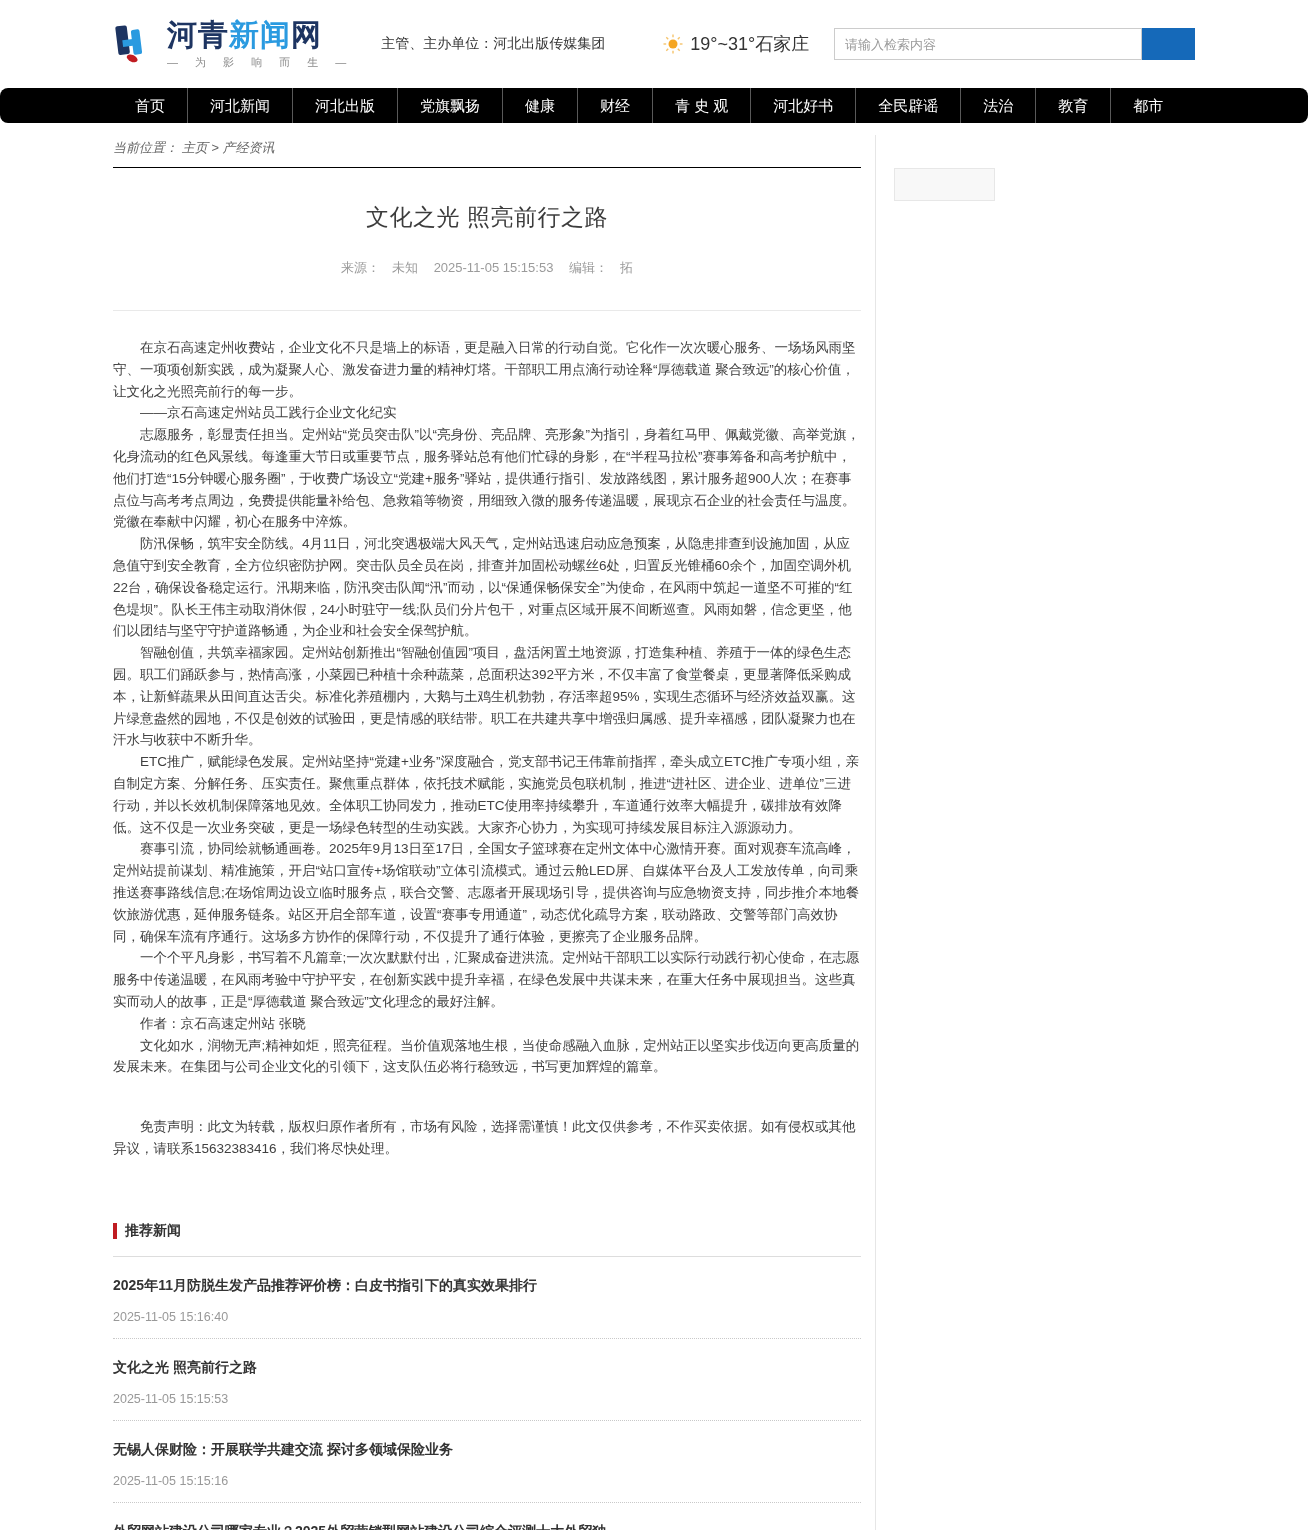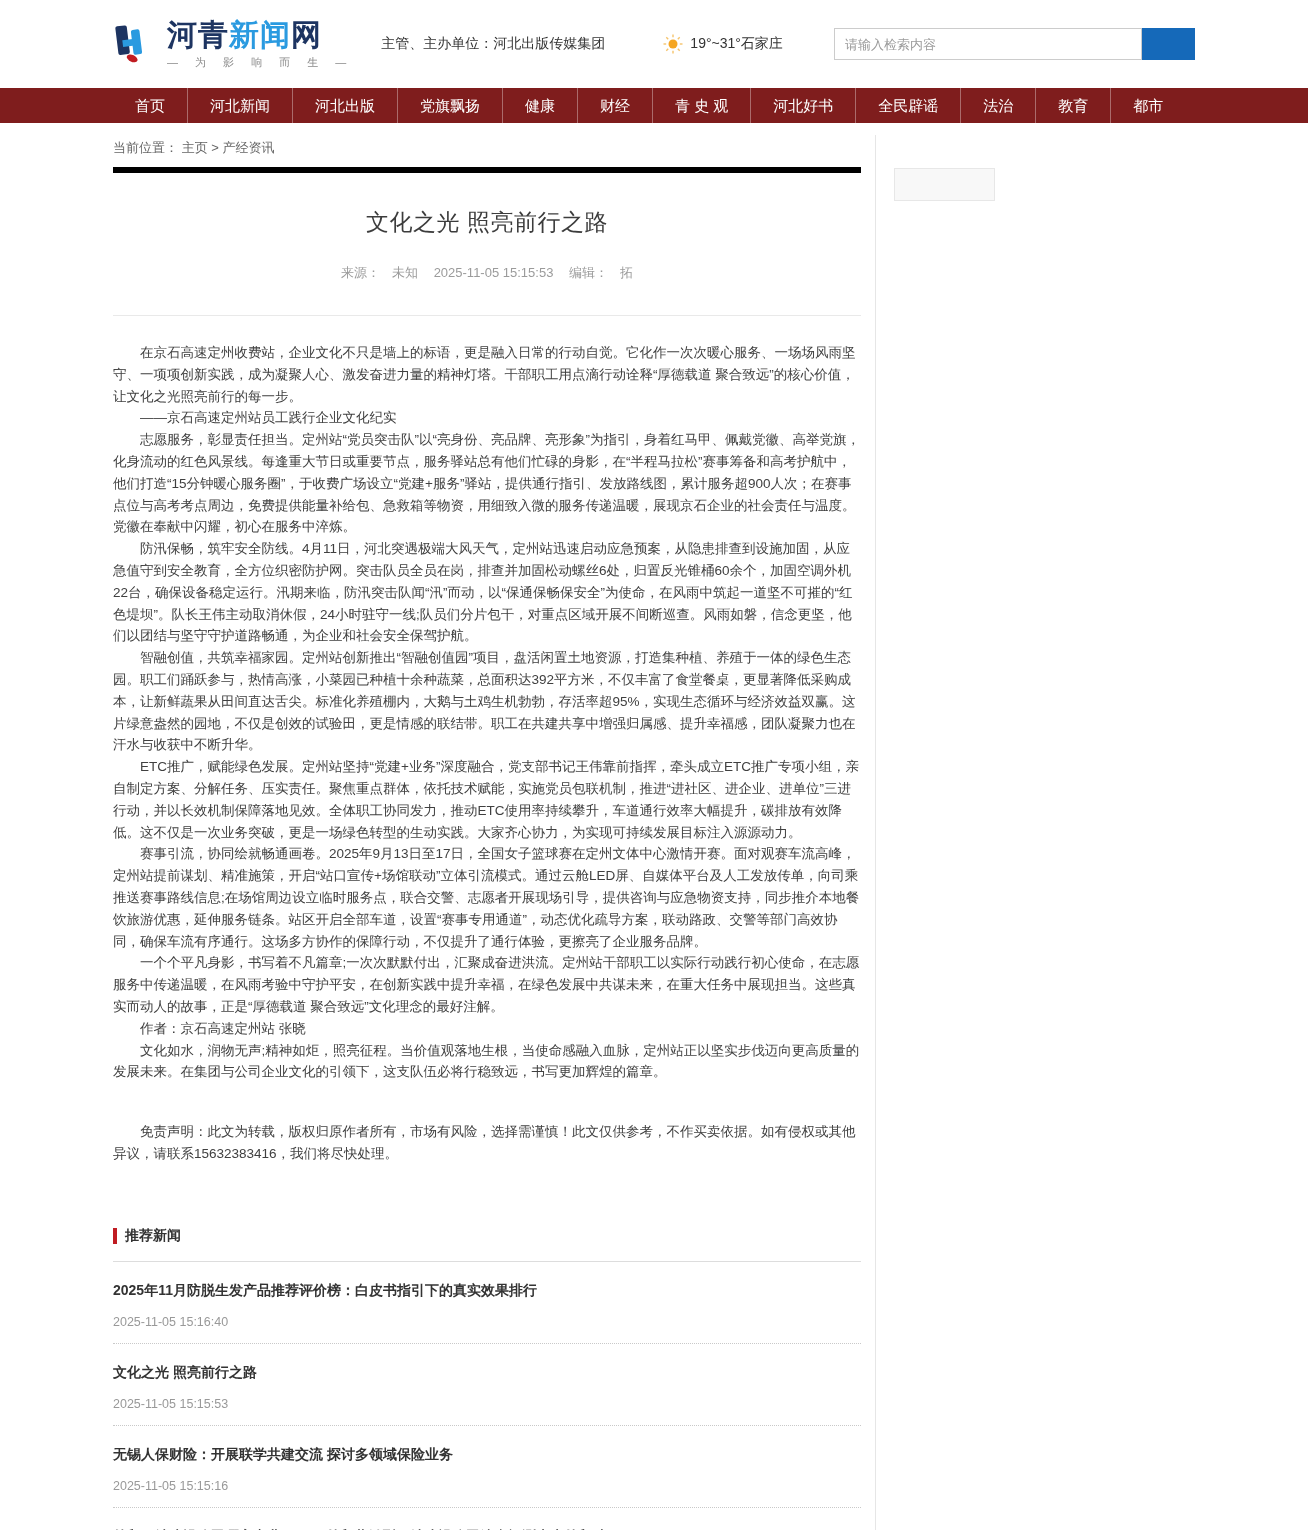--- a/index.html
+++ b/index.html
@@ -15,40 +15,40 @@
   .site-header { background:#fff; }
   .header-row { display:flex; align-items:center; height:88px; }
   .logo { display:flex; align-items:center; cursor:pointer; }
   .logo-icon { width:46px; height:48px; margin-right:8px; }
   .logo-text { display:flex; flex-direction:column; }
   .logo-main { font-size:30px; font-weight:bold; line-height:32px; letter-spacing:1px; }
   .logo-main .dark { color:#1d3461; }
   .logo-main .blue { color:#2a9ae0; }
   .logo-tag { font-size:11px; color:#8a8a8a; letter-spacing:7px; margin-top:4px; white-space:nowrap; }
   .sponsor { font-size:14px; color:#333; margin-left:28px; white-space:nowrap; }
-  .weather { display:flex; align-items:center; margin-left:58px; font-size:14px; color:#333; white-space:nowrap; }
+  .weather { display:flex; align-items:center; margin-left:58px; font-size:18px; color:#333; white-space:nowrap; }
   .weather svg { margin-right:7px; }
   .search-box { margin-left:auto; display:flex; }
   .search-input { width:308px; height:32px; border:1px solid #ccc; padding:0 10px; font-size:13px; color:#333; outline:none; }
   .search-input::placeholder { color:#9a9a9a; }
   .search-btn { width:53px; height:32px; background:#1569b9; border:none; cursor:pointer; }
 
   
-  .main-nav { background:#7f1d1d; height:35px; }
+  .main-nav { background:#000000; height:35px;border-radius:8px; }
   .main-nav .inner { display:flex; align-items:stretch; height:35px; }
   .nav-item { color:#fff; font-size:15px; line-height:35px; padding:0 22px; text-decoration:none; border-left:1px solid rgba(255,255,255,.35); white-space:nowrap; cursor:pointer; }
   .nav-item:first-child { border-left:none; }
 
   
   .content-wrap { display:flex; min-height:1228px; }
   .main-col { width:762px; padding-right:14px; }
   .sidebar { flex:1; border-left:1px solid #e6e6e6; margin-top:12px; }
   .ad-box { width:101px; height:33px; background:#f8f8f8; border:1px solid #e7e7e7; margin:33px 0 0 18px; }
 
-  .breadcrumb { font-size:13px; color:#666; padding:16px 0 10px; border-bottom:6px solid #000000; }
+  .breadcrumb { font-size:13px; color:#666; padding:16px 0 10px; border-bottom:1px solid #000000;font-style:italic; }
   .breadcrumb a { color:#666; text-decoration:none; cursor:pointer; }
 
   .article-title { text-align:center; font-size:23px; color:#3c3c3c; font-weight:400; margin-top:34px; letter-spacing:.5px; }
   .article-meta { text-align:center; font-size:13px; color:#9b9b9b; margin-top:26px; padding-bottom:33px; border-bottom:1px solid #e9e9e9; }
   .article-meta span { margin:0 6px; }
 
   .article-body { margin-top:26px; }
   .article-body p { text-indent:2em; font-size:13.5px; line-height:21.8px; color:#404040; }
   .disclaimer { margin-top:38px !important; }
 

